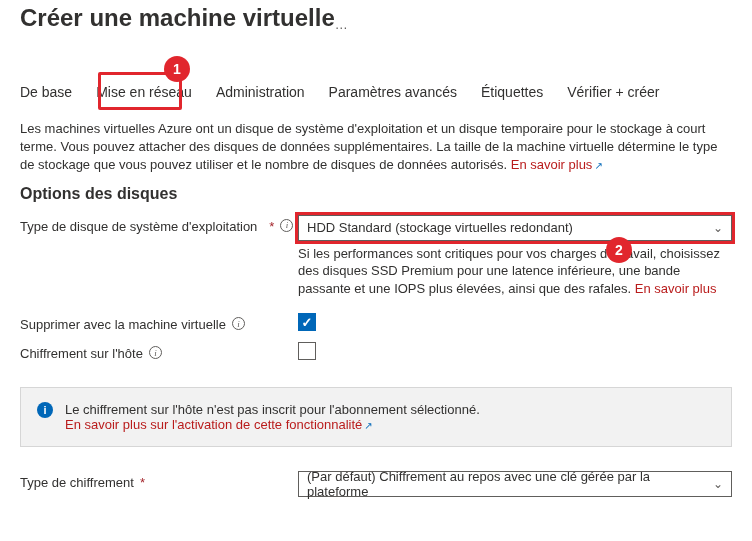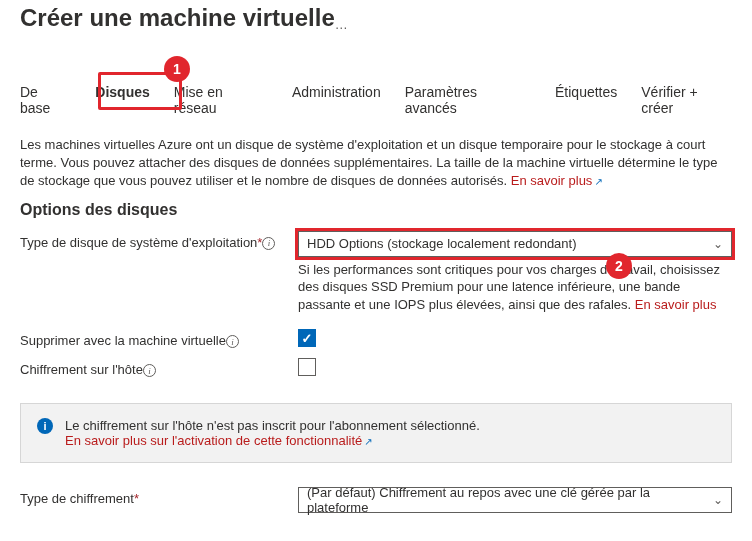--- a/index.html
+++ b/index.html
@@ -59,22 +59,22 @@
   .form-row {
     display:flex;
     align-items:flex-start;
     margin-bottom:10px;
   }
   .form-label {
     width:278px;
     padding-top:4px;
     font-size:13px;
     display:flex;
+    gap:6px;
     flex-wrap:wrap;
-    align-items:flex-end;
   }
   .form-label .req { color:#a4262c; }
   .form-control { flex:1; max-width:460px; }
   .select {
     width:100%;
     border:1px solid #605e5c;
     background:#fff;
     height:26px;
     display:flex;
     align-items:center;
@@ -143,21 +143,20 @@
 </head>
 <body>
 
 <div class="title-row">
   <h1>Créer une machine virtuelle</h1>
   <span class="ellipsis">…</span>
 </div>
 
 <div class="tabs">
   <div class="tab">De base</div>
-  <div class="tab active">Disques</div>
   <div class="tab">Mise en réseau</div>
   <div class="tab">Administration</div>
   <div class="tab">Paramètres avancés</div>
   <div class="tab">Étiquettes</div>
   <div class="tab">Vérifier + créer</div>
   <div class="tab-highlight"></div>
   <div class="badge badge1">1</div>
 </div>
 
 <div class="intro">
@@ -169,21 +168,21 @@
 
 <div class="form-row">
   <div class="form-label">
     <span>Type de disque de système d'exploitation</span>
       <br>
     <span class="req">*</span>
     <span class="info-icon">i</span>
   </div>
   <div class="form-control os-disk-wrap">
     <div class="select">
-      <span>HDD Options (stockage localement redondant)</span>
+      <span>HDD Standard (stockage virtuelles redondant)</span>
       <span class="chev">⌄</span>
       <div class="select-highlight"></div>
     </div>
     <div class="badge2wrap">
       <div class="badge" style="right:100px; top:-4px;">2</div>
     </div>
     <div class="helper">
       <span>Si les performances sont critiques pour vos charges de travail, choisissez des disques SSD Premium pour une latence inférieure, une bande passante et une IOPS plus élevées, ainsi que des rafales.</span>
       <a class="link">En savoir plus</a>
     </div>

